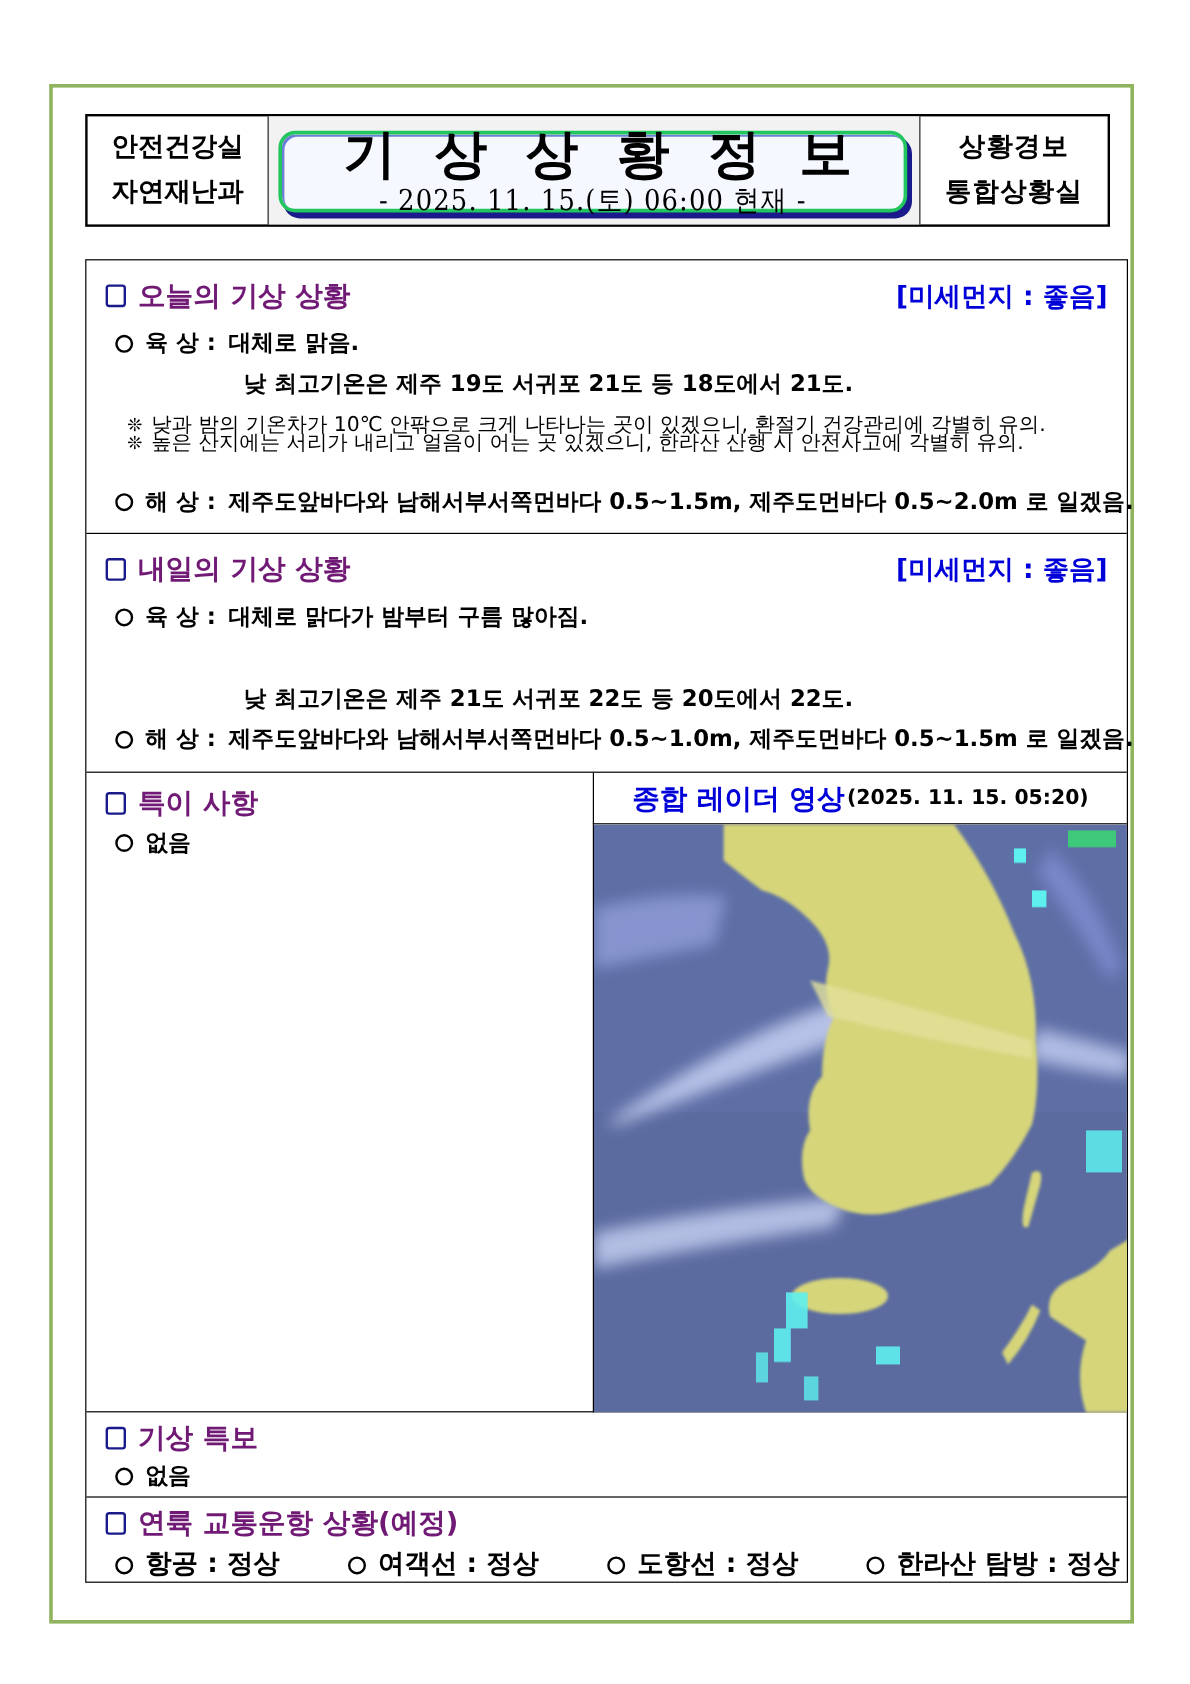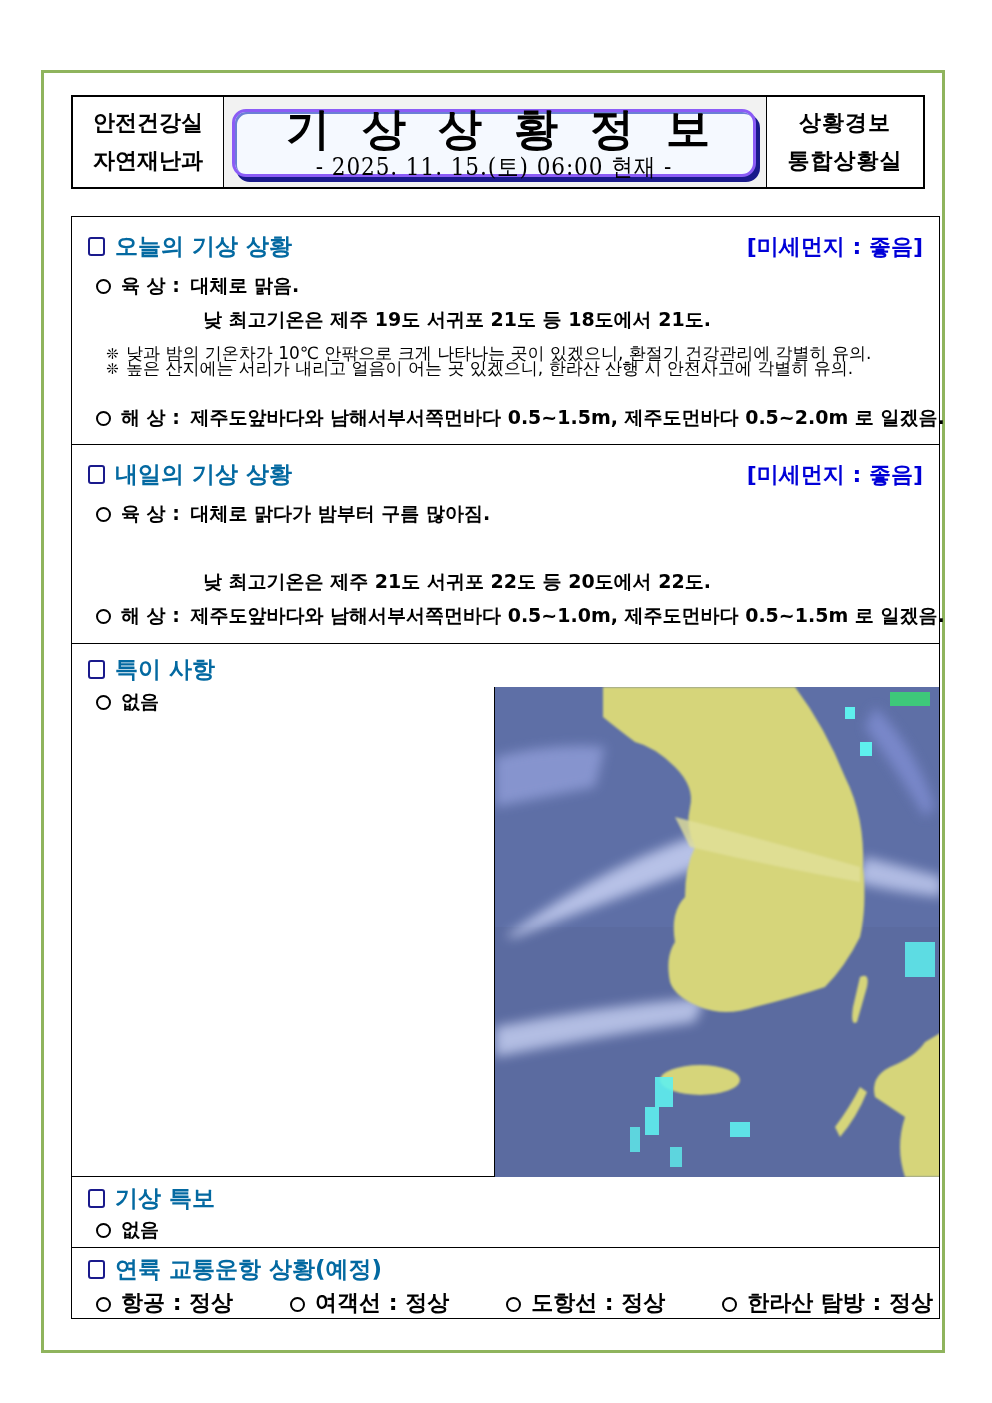--- a/index.html
+++ b/index.html
@@ -9,31 +9,31 @@
                 border: 3px solid #8fb45d; box-sizing: border-box; }
   
   .header { position: absolute; left: 71px; top: 95px; width: 854px; height: 94px;
             border: 2px solid #000; box-sizing: border-box; display: flex; }
   .hdr-left, .hdr-right { width: 148px; display: flex; flex-direction: column; justify-content: center;
             align-items: center; font-weight: bold; font-size: 22px; line-height: 38px; }
   .hdr-left { border-right: 1px solid #000; width: 150px; }
   .hdr-right { border-left: 1px solid #000; width: 156px; letter-spacing: 1px; }
   .hdr-center { flex: 1; position: relative; background: #f2f2f2; }
   .title-plate { position: absolute; left: 8px; top: 12px; right: 10px; bottom: 10px;
-                 border-radius: 14px; background: #f5f9ff; border: 3px solid #8b5cf6;
+                 border-radius: 14px; background: #f5f9ff; border: 3px solid #22c55e;
                  box-shadow: 4px 5px 0 #1a1a8c, 2px 2px 0 #6b7fd6 inset; box-sizing: border-box;
                  display: flex; flex-direction: column; align-items: center; justify-content: center; }
   .title-main { font-size: 44px; font-weight: bold; letter-spacing: 32px; line-height: 48px; padding-left: 40px; }
   .title-sub { font-family: "DejaVu Serif", "Liberation Serif", serif; font-size: 24px; line-height: 28px;
                transform: scaleX(0.9); letter-spacing: 1px; }
   
   .main { position: absolute; left: 71px; top: 216px; width: 869px; height: 1103px;
           border: 1px solid #000; box-sizing: border-box; }
   .section { position: absolute; left: 0; right: 0; border-bottom: 1px solid #000; box-sizing: border-box; }
-  .sec-title { position: absolute; font-size: 23px; font-weight: bold; color: #0369a1; display: flex; align-items: center; }
+  .sec-title { position: absolute; font-size: 23px; font-weight: bold; color: #701a75; display: flex; align-items: center; }
   .checkbox { display: inline-block; width: 17px; height: 19px; border: 2px solid #1a1a8c; border-radius: 3px;
               margin-right: 10px; box-sizing: border-box; background: #fff; }
   .dust { position: absolute; right: 16px; font-size: 22px; font-weight: bold; color: #0000d8; }
   .line { position: absolute; font-size: 19px; font-weight: bold; white-space: nowrap; }
   .note { position: absolute; font-size: 17px; white-space: nowrap; }
   .bullet { display: inline-block; width: 15px; height: 15px; border: 2px solid #000; border-radius: 50%;
             vertical-align: -2px; margin-right: 10px; box-sizing: border-box; }
   .star { display: inline-block; width: 20px; font-size: 15px; }
   .radar-header { position: absolute; left: 422px; top: 427px; right: 0; height: 43px;
                   border-bottom: 1px solid #000; border-left: 1px solid #000; box-sizing: border-box;
@@ -112,20 +112,24 @@
   <div class="section" style="top:427px; height:533px;">
     <div class="sec-title" style="left:16px; top:10px;">
       <span class="checkbox"></span>
       <span>특이 사항</span>
     </div>
     <div class="line" style="left:24px; top:45px;">
       <span class="bullet"></span><span>없음</span>
     </div>
   </div>
 
+  <div class="radar-header">
+    <span class="radar-title">종합 레이더 영상</span>
+    <span class="radar-time">(2025. 11. 15. 05:20)</span>
+  </div>
   <div class="radar-img">
     <svg width="447" height="490" viewBox="0 0 447 490">
       <defs>
         <filter id="blur3">
             <feGaussianBlur stdDeviation="6"></feGaussianBlur>
           </filter>
         <filter id="blur1">
             <feGaussianBlur stdDeviation="1.2"></feGaussianBlur>
           </filter>
       </defs>

